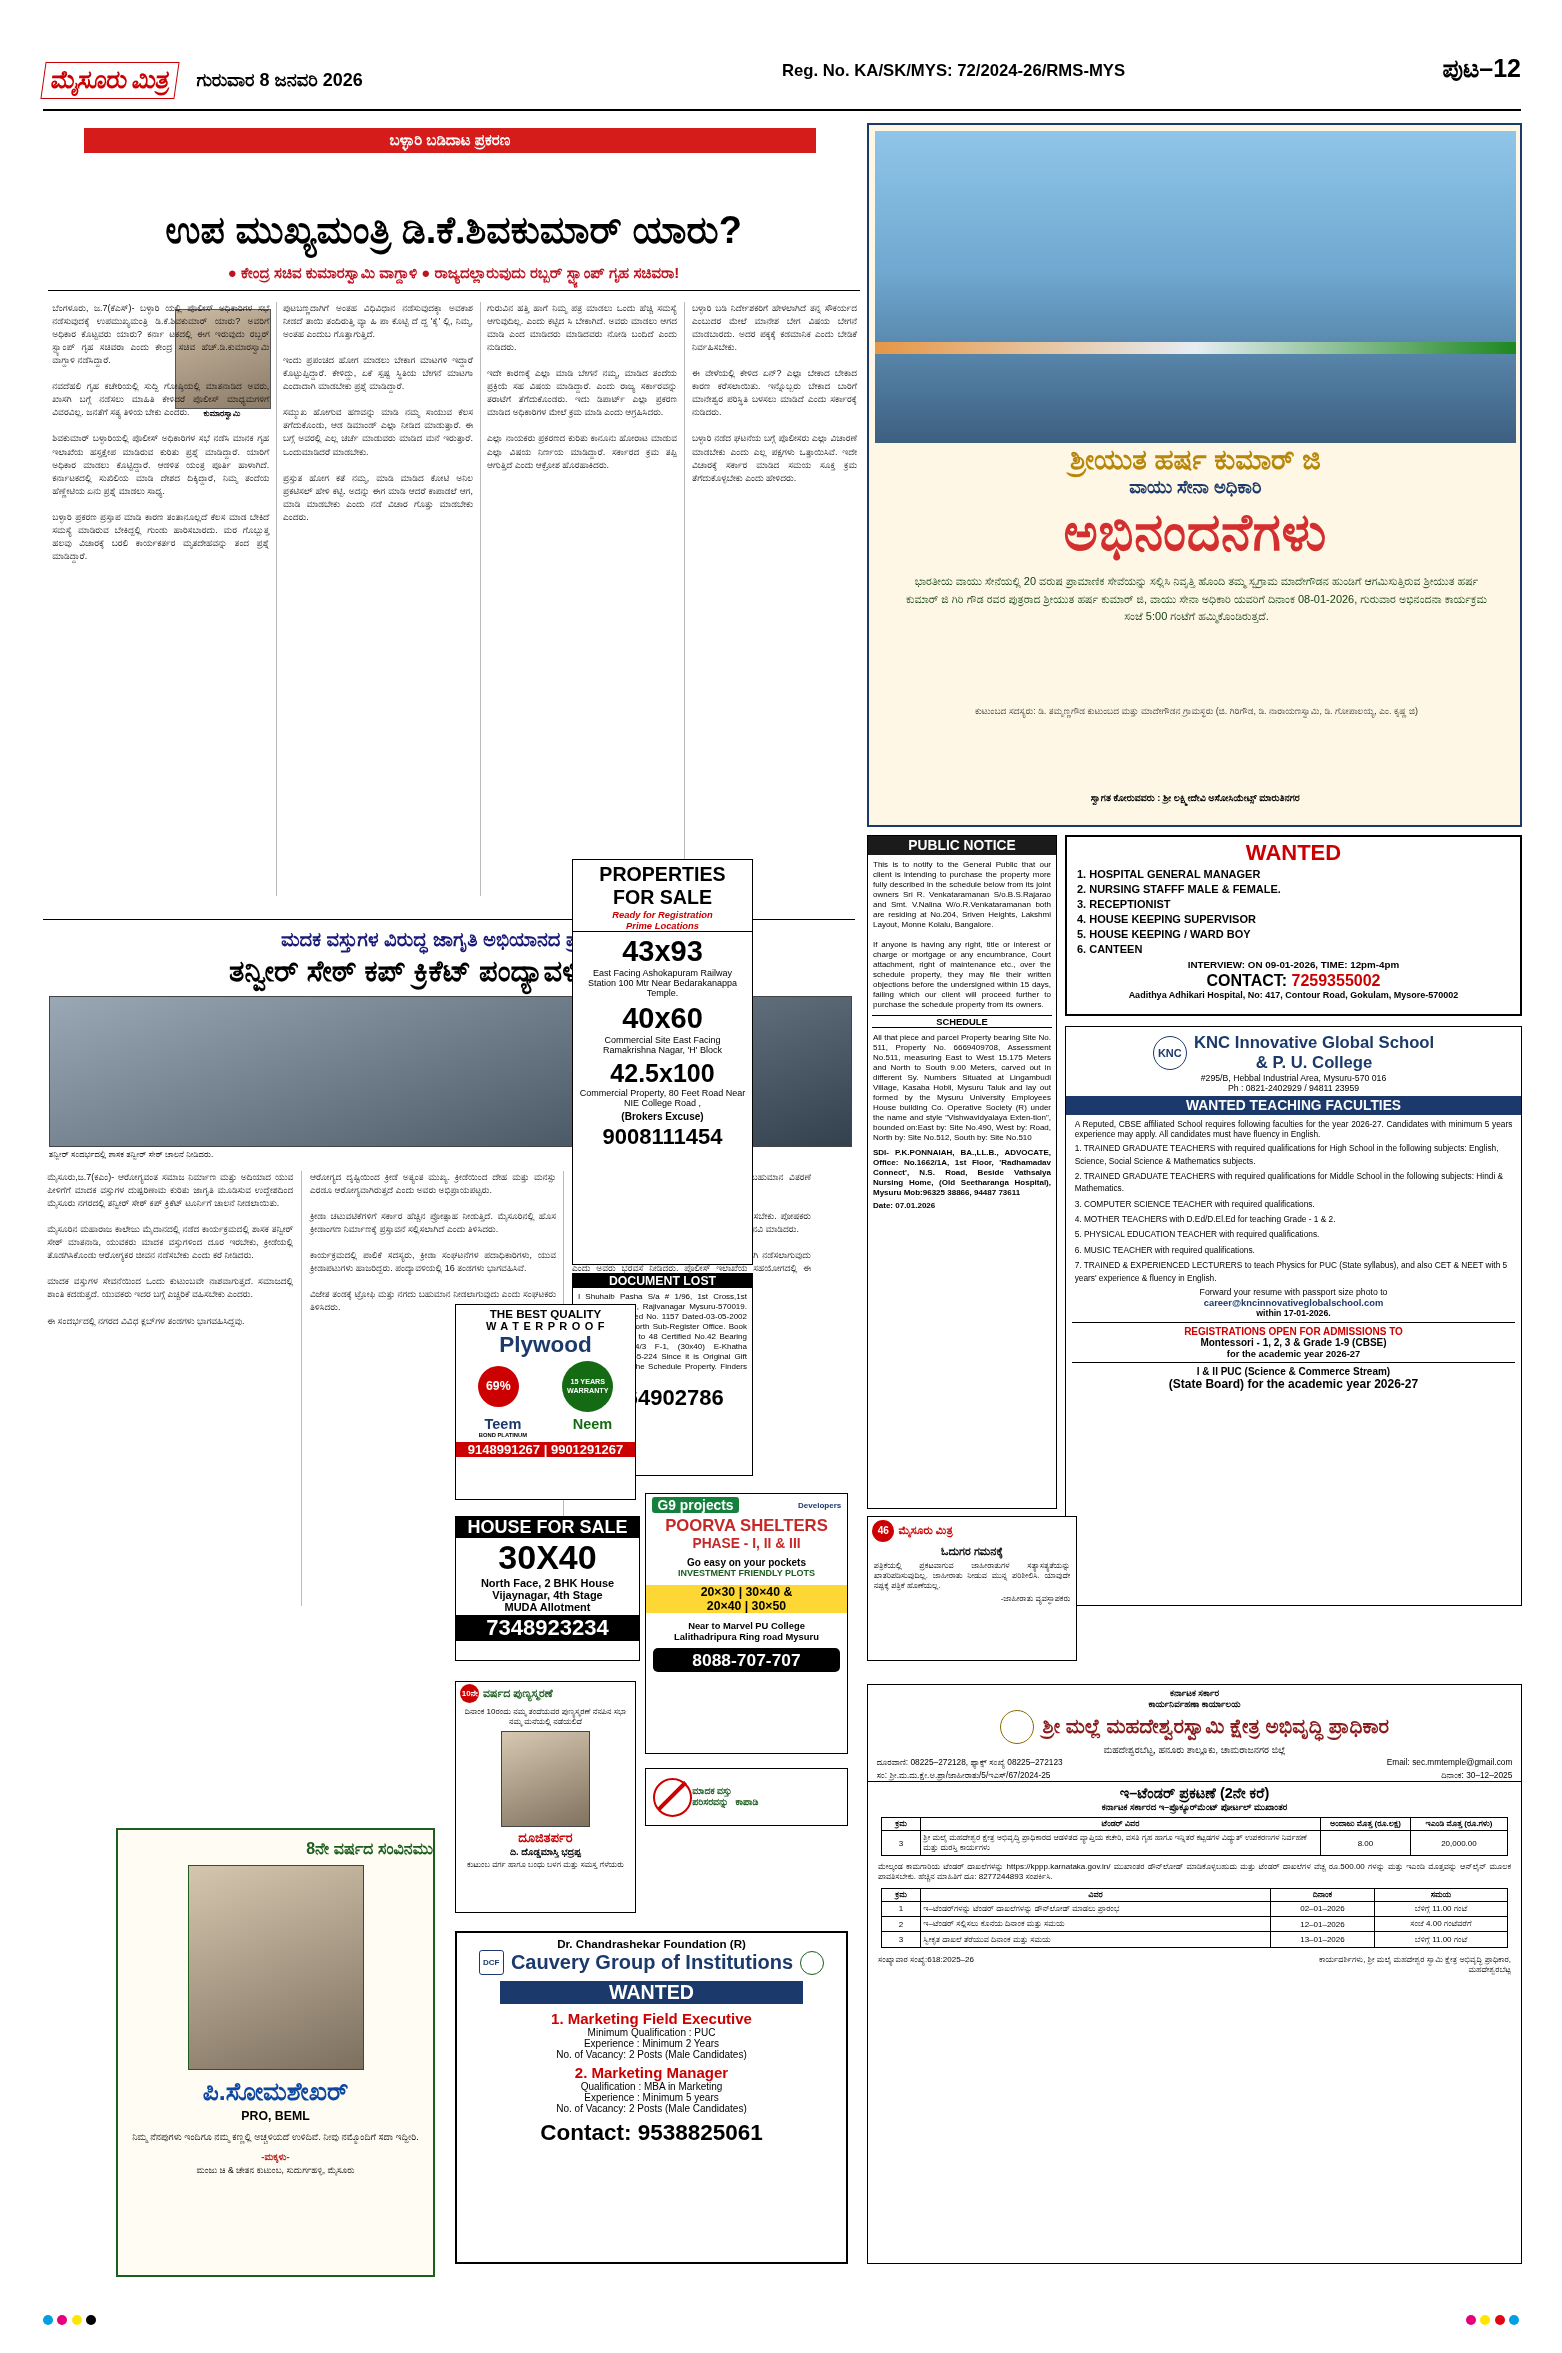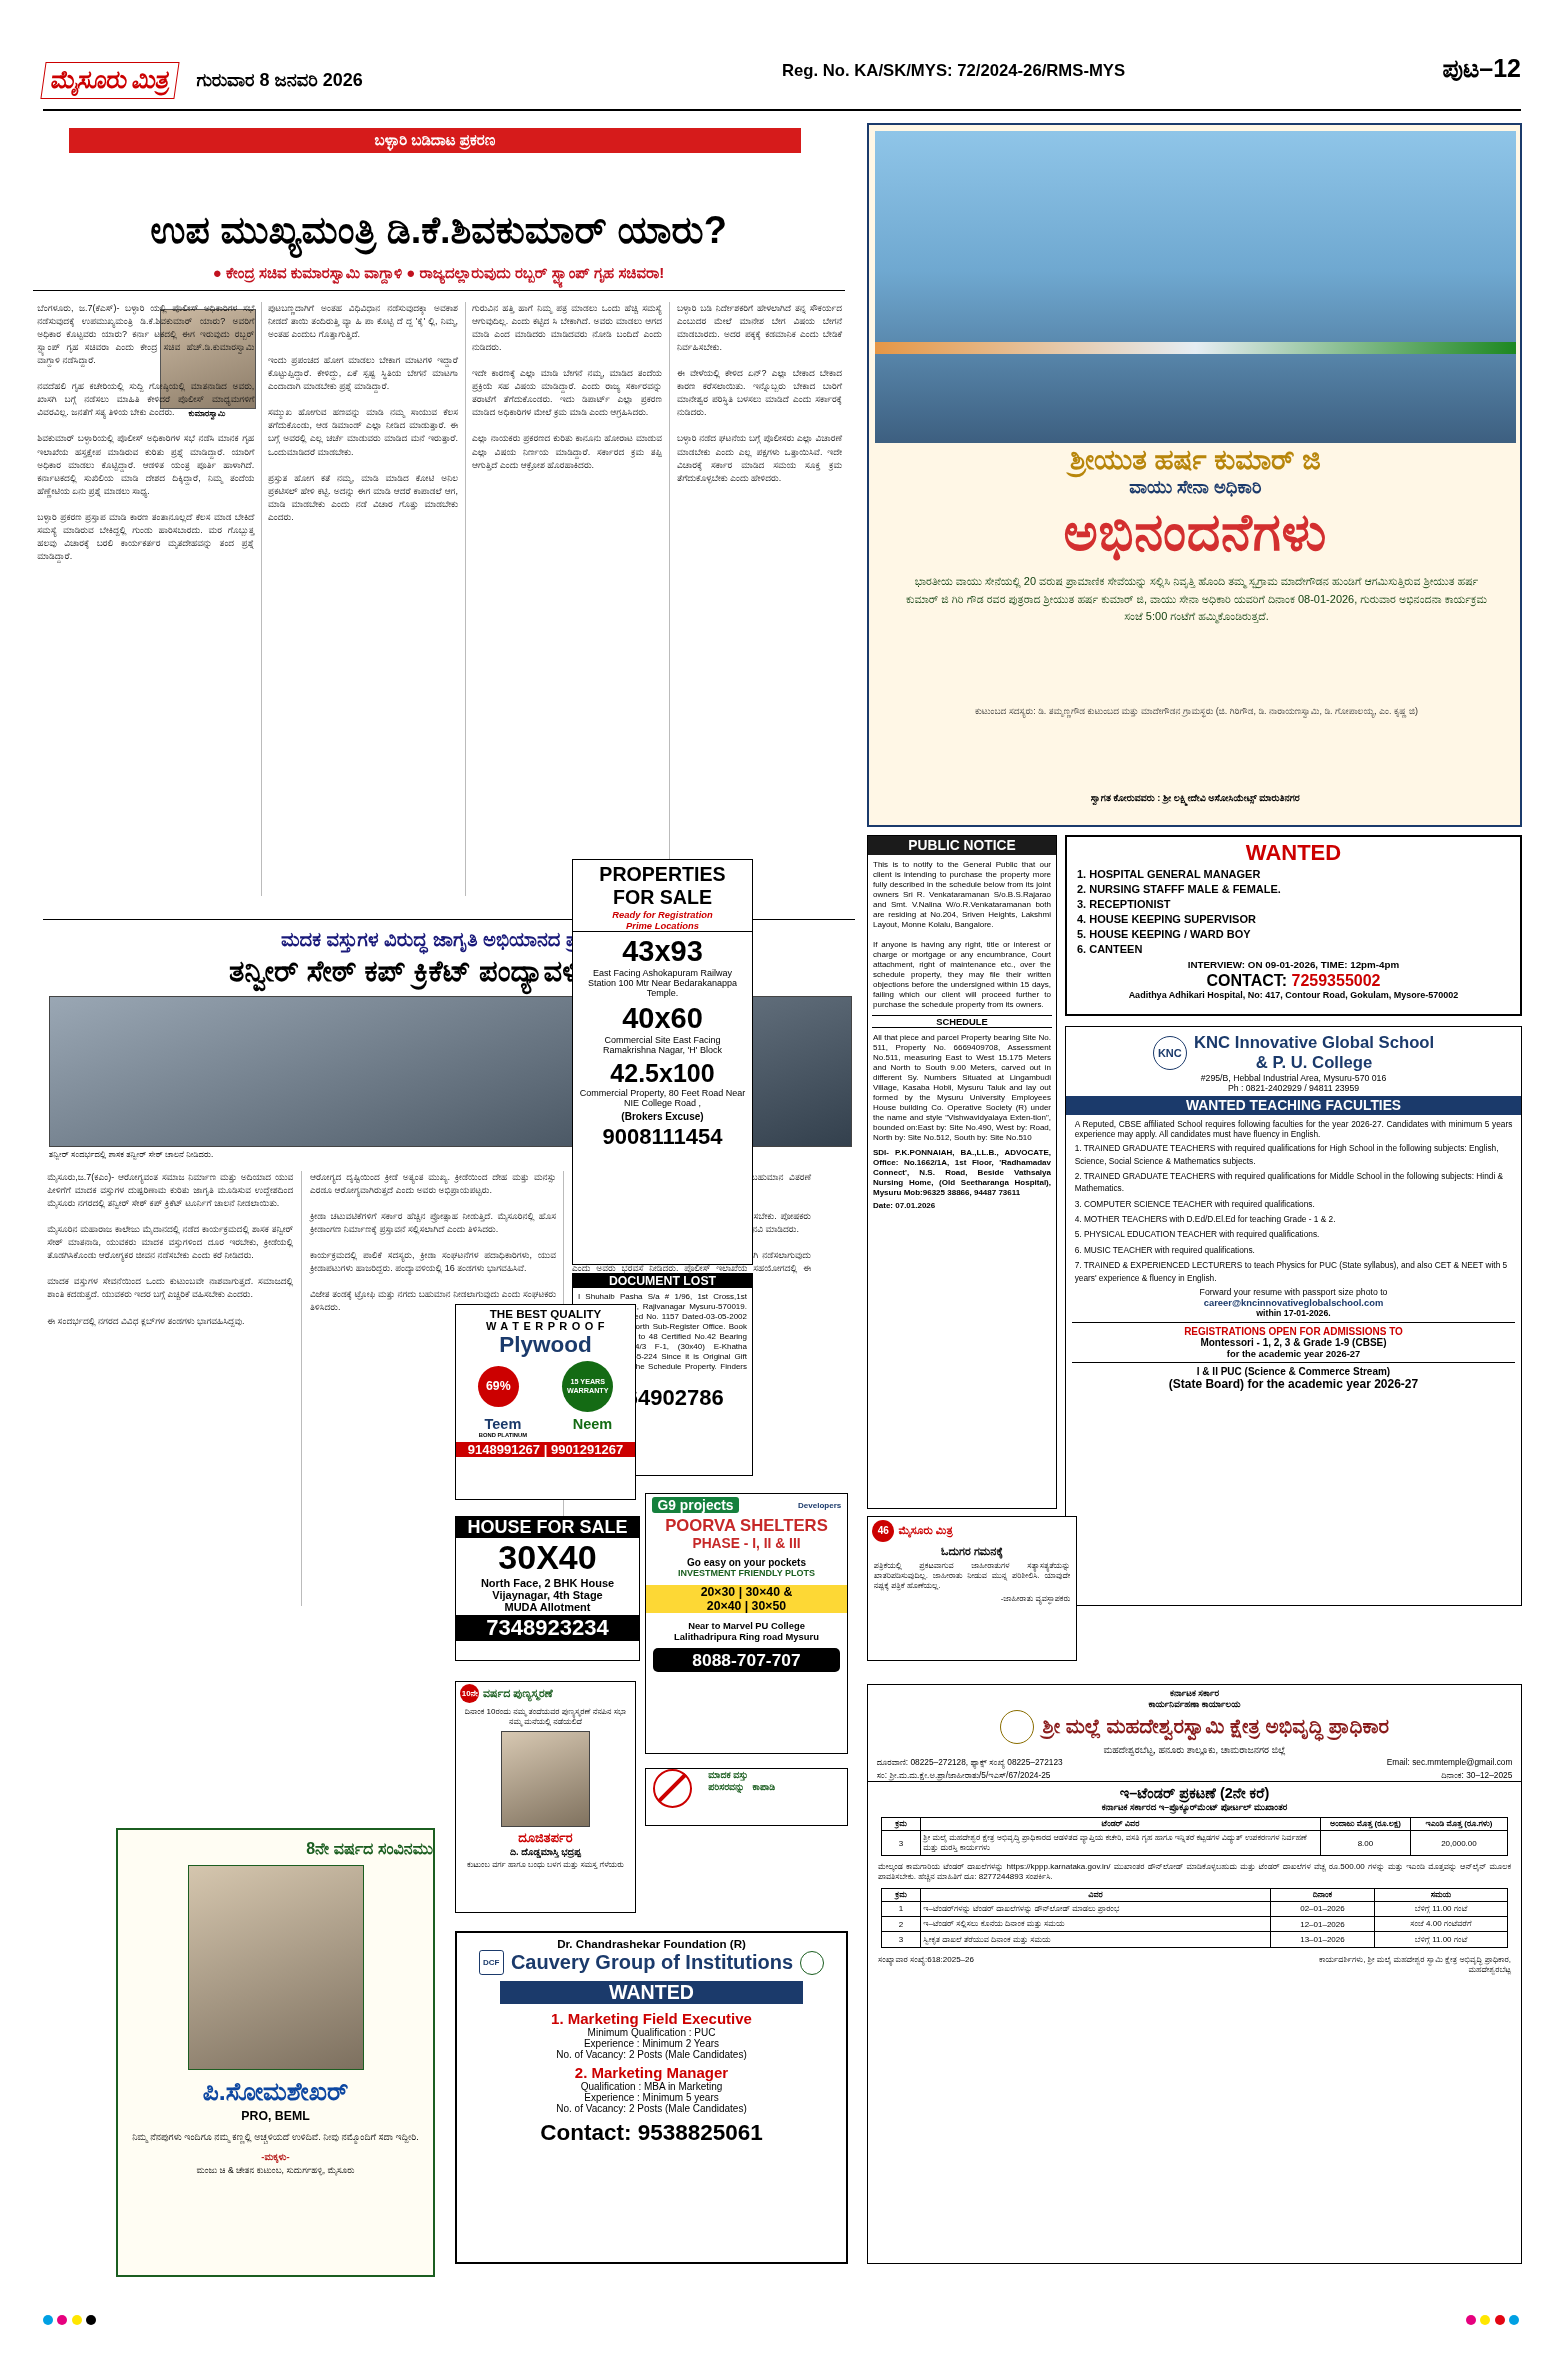--- a/index.html
+++ b/index.html
@@ -29,21 +29,21 @@
 
 <div class="page">
 
   <div class="masthead">
     <div class="logo">ಮೈಸೂರು ಮಿತ್ರ</div>
     <div class="mast-date">ಗುರುವಾರ 8 ಜನವರಿ 2026</div>
     <div class="mast-reg">Reg. No. KA/SK/MYS: 72/2024-26/RMS-MYS</div>
     <div class="mast-page">ಪುಟ–12</div>
   </div>
 
-  <div class="box" style="left:33px;top:122px;width:812px;height:899px;border:none;">
+  <div class="box" style="left:48px;top:122px;width:812px;height:899px;border:none;">
     <div class="redbar" style="left:36px;top:5.8px;width:732px;">ಬಳ್ಳಾರಿ ಬಡಿದಾಟ ಪ್ರಕರಣ</div>
     <div style="position:absolute;left:3.6px;top:86px;width:804px;font-size:38px;font-weight:bold;line-height:1.2;text-align:center;">ಉಪ ಮುಖ್ಯಮಂತ್ರಿ ಡಿ.ಕೆ.ಶಿವಕುಮಾರ್ ಯಾರು?</div>
     <div style="position:absolute;left:3.6px;top:142px;width:804px;font-size:15px;font-weight:bold;color:#c1121f;text-align:center;">● ಕೇಂದ್ರ ಸಚಿವ ಕುಮಾರಸ್ವಾಮಿ ವಾಗ್ದಾಳಿ ● ರಾಜ್ಯದಲ್ಲಾರುವುದು ರಬ್ಬರ್ ಸ್ಟ್ಯಾಂಪ್ ಗೃಹ ಸಚಿವರಾ!</div>
     <div style="position:absolute;left:0;top:168px;width:812px;height:1.4px;background:#000;"></div>
 
     <div style="position:absolute;left:127px;top:187px;width:94px;height:98px;background:linear-gradient(160deg,#cbb9a2,#8c7c68);border:0.7px solid #555;"></div>
     <div style="position:absolute;left:127px;top:287px;width:94px;font-size:8px;text-align:center;font-weight:bold;">ಕುಮಾರಸ್ವಾಮಿ</div>
 
     <div class="col" style="left:4.3px;top:180px;width:217px;white-space:pre-wrap;">ಬೆಂಗಳೂರು, ಜ.7(ಕೆಎಸ್)- ಬಳ್ಳಾರಿ ಯಲ್ಲಿ ಪೊಲೀಸ್ ಅಧಿಕಾರಿಗಳ ಸಭೆ ನಡೆಸುವುದಕ್ಕೆ ಉಪಮುಖ್ಯಮಂತ್ರಿ ಡಿ.ಕೆ.ಶಿವಕುಮಾರ್ ಯಾರು? ಅವರಿಗೆ ಅಧಿಕಾರ ಕೊಟ್ಟವರು ಯಾರು? ಕರ್ನಾ ಟಕದಲ್ಲಿ ಈಗ ಇರುವುದು ರಬ್ಬರ್ ಸ್ಟ್ಯಾಂಪ್ ಗೃಹ ಸಚಿವರಾ ಎಂದು ಕೇಂದ್ರ ಸಚಿವ ಹೆಚ್.ಡಿ.ಕುಮಾರಸ್ವಾಮಿ ವಾಗ್ದಾಳಿ ನಡೆಸಿದ್ದಾರೆ.
 
@@ -270,21 +270,21 @@
       <div style="font-size:11px;font-weight:bold;color:#1b5e20;">ವರ್ಷದ ಪುಣ್ಯಸ್ಮರಣೆ</div>
     </div>
     <div class="tiny" style="padding:1.4px 4.3px;text-align:center;">ದಿನಾಂಕ 10ರಂದು ನಮ್ಮ ತಂದೆಯವರ ಪುಣ್ಯಸ್ಮರಣೆ ನೆನಪಿನ ಸಭಾ ನಮ್ಮ ಮನೆಯಲ್ಲಿ ನಡೆಯಲಿದೆ</div>
     <div class="ph" style="margin:2.9px auto;width:87px;height:94px;border:0.7px solid #444;background:linear-gradient(160deg,#d7c8b2,#80725f);"></div>
     <div style="text-align:center;font-size:13px;font-weight:bold;color:#c00;">ದೂಜಿತರ್ಪರ</div>
     <div style="text-align:center;font-size:9.4px;font-weight:bold;">ದಿ. ದೊಡ್ಡಮಾಸ್ತಿ ಭದ್ರಪ್ಪ</div>
     <div class="tiny" style="text-align:center;padding:2.2px 4.3px;">ಕುಟುಂಬ ವರ್ಗ ಹಾಗೂ ಬಂಧು ಬಳಗ ಮತ್ತು ಸಮಸ್ತ ಗೆಳೆಯರು</div>
   </div>
 
   <div class="box" style="left:645px;top:1768px;width:203px;height:58px;border:0.7px solid #000;">
-    <div style="display:flex;height:100%;gap:16px;padding:0 7.2px;">
+    <div style="display:flex;align-items:center;height:100%;gap:0;padding:0 7.2px;font-family:Liberation Serif, serif;">
       <div style="width:35px;height:35px;border:2.9px solid #c00;border-radius:50%;position:relative;">
         <div style="position:absolute;left:-2.2px;top:14.5px;width:38px;height:3.6px;background:#c00;transform:rotate(-45deg);"></div>
       </div>
       <div style="font-size:9.4px;font-weight:bold;color:#1b5e20;">ಮಾದಕ ವಸ್ತು<br>ಪರಿಸರವನ್ನು &nbsp; ಕಾಪಾಡಿ</div>
     </div>
   </div>
 
   <div class="box" style="left:455px;top:1931px;width:393px;height:333px;border:2.2px solid #000;">
     <div style="text-align:center;font-size:11.6px;font-weight:bold;margin-top:4.3px;">Dr. Chandrashekar Foundation (R)</div>
     <div style="display:flex;align-items:center;justify-content:center;gap:7.2px;">

